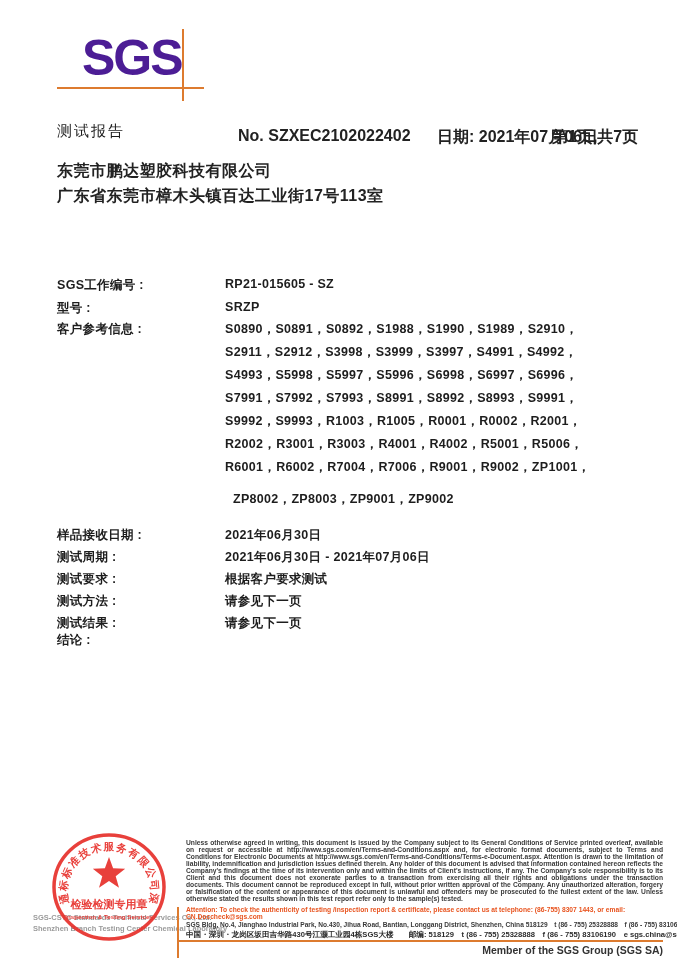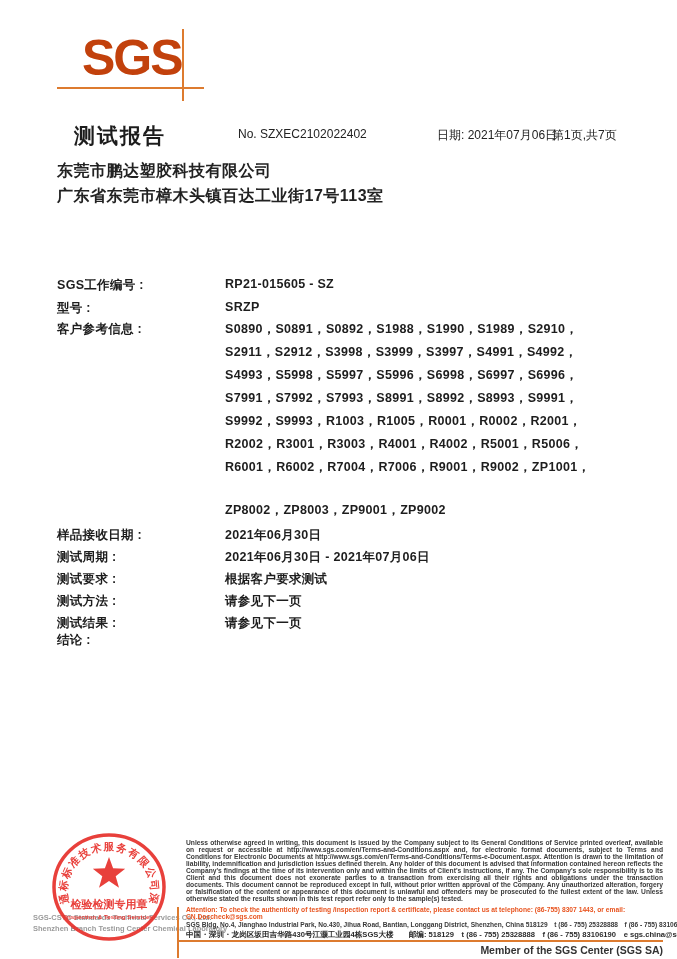--- a/index.html
+++ b/index.html
@@ -4,28 +4,28 @@
 <style>
   html,body{margin:0;padding:0;background:#9a9a9a;}
   .page{
     position:relative;width:677px;height:959px;background:#ffffff;
     margin:0 auto;overflow:hidden;
     font-family:"Liberation Sans",sans-serif;color:#1c1c1c;
   }
   .abs{position:absolute;}
 
   
-  .logo-text{left:82px;top:30px;font-size:50px;font-weight:bold;color:#c2410c;
+  .logo-text{left:82px;top:30px;font-size:50px;font-weight:bold;color:#4c1d95;
     letter-spacing:-2px;line-height:56px;}
   .logo-hline{left:57px;top:87px;width:147px;height:2px;background:#dd7b2f;}
   .logo-vline{left:182px;top:29px;width:2px;height:72px;background:#dd7b2f;}
 
   
-  .report-title{left:57px;top:122px;font-size:21px;font-weight:bold;letter-spacing:2px;margin-left:17px;}
-  .hmeta{top:127px;font-size:12px;font-weight:400;color:#222;}
+  .report-title{left:57px;top:122px;font-size:15px;font-weight:normal;letter-spacing:2px;}
+  .hmeta{top:127px;font-size:16px;font-weight:700;color:#222;}
   .h-no{left:238px;}
   .h-date{left:437px;}
   .h-pages{left:552px;}
 
   
   .applicant{left:57px;font-size:16px;font-weight:600;color:#222;letter-spacing:0.5px;}
 
   
   .txt{font-size:12.5px;font-weight:600;color:#1d1d1d;letter-spacing:0.3px;}
   .lbl{left:57px;}
@@ -74,21 +74,21 @@
   <div class="abs txt val" style="top:300px;">SRZP</div>
 
   <div class="abs txt lbl" style="top:321px;">客户参考信息 :</div>
   <div class="abs txt val" style="top:321px;">S0890，S0891，S0892，S1988，S1990，S1989，S2910，</div>
   <div class="abs txt val" style="top:344px;">S2911，S2912，S3998，S3999，S3997，S4991，S4992，</div>
   <div class="abs txt val" style="top:367px;">S4993，S5998，S5997，S5996，S6998，S6997，S6996，</div>
   <div class="abs txt val" style="top:390px;">S7991，S7992，S7993，S8991，S8992，S8993，S9991，</div>
   <div class="abs txt val" style="top:413px;">S9992，S9993，R1003，R1005，R0001，R0002，R2001，</div>
   <div class="abs txt val" style="top:436px;">R2002，R3001，R3003，R4001，R4002，R5001，R5006，</div>
   <div class="abs txt val" style="top:459px;">R6001，R6002，R7004，R7006，R9001，R9002，ZP1001，</div>
-  <div class="abs txt val" style="top:502px;">ZP8002，ZP8003，ZP9001，ZP9002</div>
+  <div class="abs txt val" style="top:491px;margin-left:8px;">ZP8002，ZP8003，ZP9001，ZP9002</div>
 
   <div class="abs txt lbl" style="top:527px;">样品接收日期 :</div>
   <div class="abs txt val" style="top:527px;">2021年06月30日</div>
 
   <div class="abs txt lbl" style="top:549px;">测试周期 :</div>
   <div class="abs txt val" style="top:549px;">2021年06月30日 - 2021年07月06日</div>
 
   <div class="abs txt lbl" style="top:571px;">测试要求 :</div>
   <div class="abs txt val" style="top:571px;">根据客户要求测试</div>
 
@@ -102,21 +102,21 @@
 
   <div class="abs co-gray" style="top:913px;">SGS-CSTC Standards Technical Services Co., Ltd.</div>
   <div class="abs co-gray" style="top:924px;">Shenzhen Branch Testing Center Chemical Laboratory</div>
 
   <div class="abs disclaimer">Unless otherwise agreed in writing, this document is issued by the Company subject to its General Conditions of Service printed overleaf, available on request or accessible at http://www.sgs.com/en/Terms-and-Conditions.aspx and, for electronic format documents, subject to Terms and Conditions for Electronic Documents at http://www.sgs.com/en/Terms-and-Conditions/Terms-e-Document.aspx. Attention is drawn to the limitation of liability, indemnification and jurisdiction issues defined therein. Any holder of this document is advised that information contained hereon reflects the Company's findings at the time of its intervention only and within the limits of Client's instructions, if any. The Company's sole responsibility is to its Client and this document does not exonerate parties to a transaction from exercising all their rights and obligations under the transaction documents. This document cannot be reproduced except in full, without prior written approval of the Company. Any unauthorized alteration, forgery or falsification of the content or appearance of this document is unlawful and offenders may be prosecuted to the fullest extent of the law. Unless otherwise stated the results shown in this test report refer only to the sample(s) tested.</div>
   <div class="abs attention">Attention: To check the authenticity of testing /inspection report &amp; certificate, please contact us at telephone: (86-755) 8307 1443, or email: CN.Doccheck@sgs.com</div>
   <div class="abs addr-en">SGS Bldg, No.4, Jianghao Industrial Park, No.430, Jihua Road, Bantian, Longgang District, Shenzhen, China 518129　t (86 - 755) 25328888　f (86 - 755) 83106190　www.sgsgroup.com.cn</div>
   <div class="abs addr-cn">中国・深圳・龙岗区坂田吉华路430号江灏工业园4栋SGS大楼　　邮编: 518129　t (86 - 755) 25328888　f (86 - 755) 83106190　e sgs.china@sgs.com</div>
   <div class="abs foot-vline"></div>
   <div class="abs foot-hline"></div>
-  <div class="abs member">Member of the SGS Center (SGS SA)</div>
+  <div class="abs member">Member of the SGS Group (SGS SA)</div>
 
   <svg class="abs stamp" width="124" height="114" viewBox="0 0 124 114" style="opacity:0.92;">
     <ellipse cx="62" cy="56" rx="55" ry="52" fill="none" stroke="#e7302b" stroke-width="3.5"></ellipse>
     <defs>
       <path id="ringPath" d="M 23,74 A 42,40 0 1 1 101,74" fill="none"></path>
     </defs>
     <text font-size="10.5" font-weight="bold" fill="#e7302b" letter-spacing="1.5">
       <textPath href="#ringPath" startOffset="2">通标标准技术服务有限公司深圳分公司</textPath>
     </text>
     <polygon fill="#e7302b" points="62,26 66.1,37.3 78.2,37.7 68.7,45.2 72,56.8 62,50 52,56.8 55.3,45.2 45.8,37.7 57.9,37.3"></polygon>

